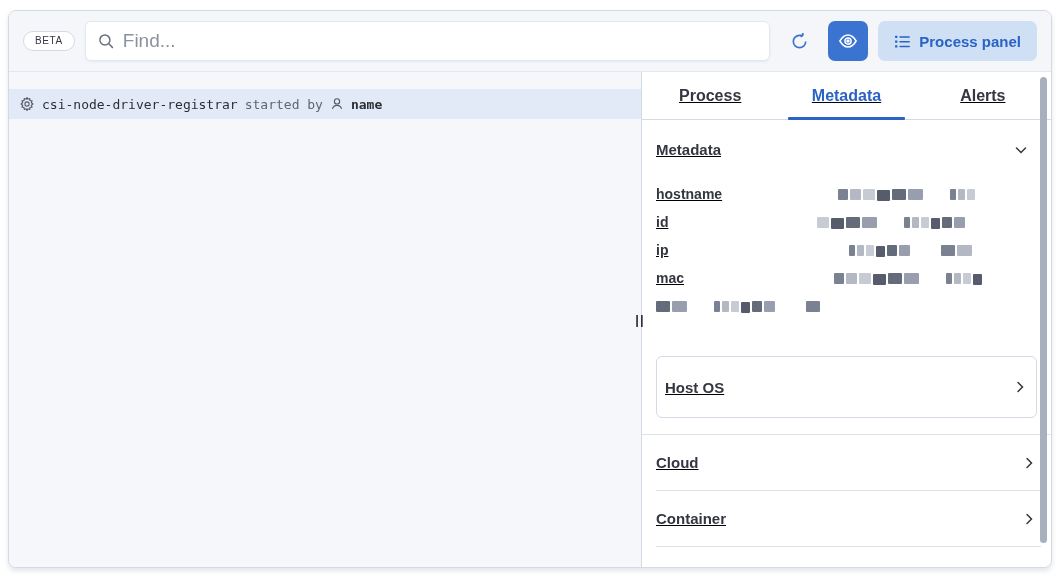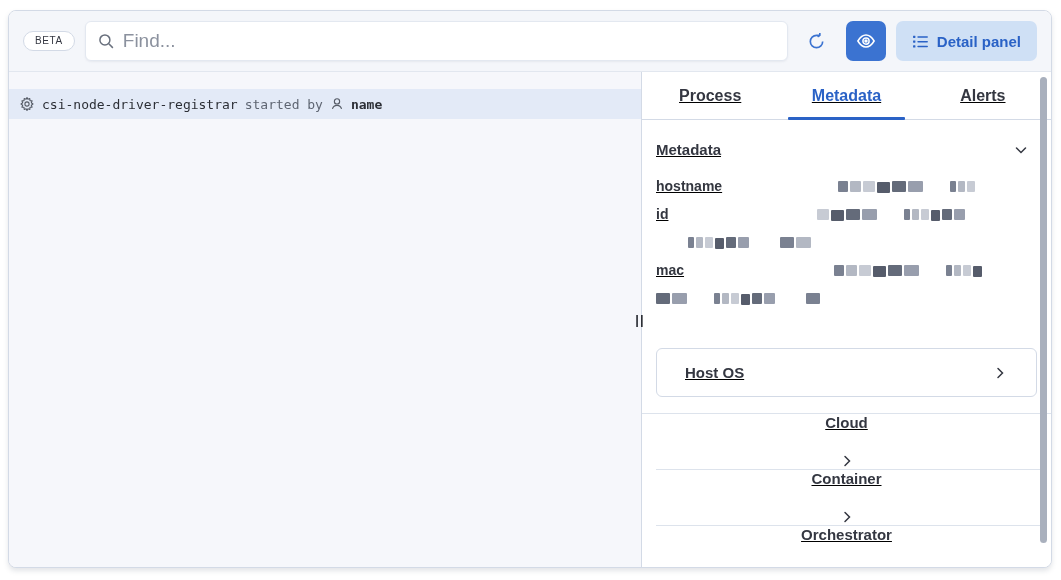--- a/index.html
+++ b/index.html
@@ -75,39 +75,38 @@
     height:3px; background:#2a62c6; border-radius:1px;
   }
 
   
   .dp-content { padding:0 14px; }
   .section-header {
     display:flex; align-items:center; justify-content:space-between;
     padding:21px 8px 10px 0; cursor:pointer;
   }
   .section-title { font-size:15px; font-weight:bold; color:#343741; }
-  .fields { margin-top:4px; }
+  .fields { margin-top:12px; }
   .field-row { display:flex; align-items:center; height:28px; }
   .field-label { width:161px; flex:0 0 auto; font-size:14px; font-weight:bold; color:#33363f; }
   .field-value { display:flex; align-items:center; gap:2px; height:13px; overflow:hidden; }
   .field-value span { display:inline-block; height:11px; border-radius:1px; flex:0 0 auto; }
 
   .hostos-card {
-    margin-top:36px; height:49px; border:1px solid #d3dae6; border-radius:6px;
+    margin-top:36px; height:62px; border:1px solid #d3dae6; border-radius:6px;
     display:flex; align-items:center; justify-content:space-between;
-    padding:0 28px; cursor:pointer; background:#fff;
+    padding:0 8px; cursor:pointer; background:#fff;
   }
   .hostos-label { font-size:15px; font-weight:bold; color:#343741; }
 
   .section-divider { border-top:1px solid #dde3ec; margin:16px -14px 0 -14px; }
   .accordion-row {
     height:56px; display:flex; align-items:center; justify-content:space-between;
     padding:0 4px 0 0; cursor:pointer; border-bottom:1px solid #dde3ec;
     margin:0 -4px 0 0;
-    flex-direction:column;
   }
   .accordion-row:last-child { border-bottom:none; }
   .accordion-label { font-size:15px; font-weight:bold; color:#343741; }
 
   .scroll-thumb {
     position:absolute; right:4px; top:5px; width:7px; height:466px;
     background:#a9b0bd; border-radius:4px; cursor:pointer;
   }
 
   svg { display:block; }
@@ -153,21 +152,21 @@
       <span>
         <svg width="17" height="17" viewBox="0 0 16 16" fill="#2a62c6">
           <rect x="1" y="2.5" width="2.2" height="2.2" rx="0.4"></rect>
             <rect x="5" y="3" width="10" height="1.4" rx="0.7"></rect>
           <rect x="1" y="7" width="2.2" height="2.2" rx="0.4"></rect>
             <rect x="5" y="7.5" width="10" height="1.4" rx="0.7"></rect>
           <rect x="1" y="11.5" width="2.2" height="2.2" rx="0.4"></rect>
             <rect x="5" y="12" width="10" height="1.4" rx="0.7"></rect>
         </svg>
       </span>
-      <span>Detail panel</span>
+      <span>Process panel</span>
     </button>
   </div>
 
   <div class="main">
 
     <div class="tree-panel">
       <div class="process-row">
         <span>
           <svg width="16" height="16" viewBox="0 0 16 16" fill="none" stroke="#555b66" stroke-width="1.1">
             <circle cx="8" cy="8" r="2.1"></circle>
@@ -237,20 +236,21 @@
                 <span style="width: 6px; background: rgb(122, 129, 145);"></span>
                 <span style="width: 7px; background: rgb(179, 184, 195);"></span>
                 <span style="width: 8px; background: rgb(199, 203, 212);"></span>
                 <span style="width: 9px; background: rgb(86, 92, 107); margin-top: 3px;"></span>
                 <span style="width: 10px; background: rgb(100, 107, 122);"></span>
                 <span style="width: 11px; background: rgb(152, 158, 173);"></span>
                 <span style="width: 12px; background: transparent;"></span>
               </span>
           </div>
           <div class="field-row">
+            <span class="field-label">ip</span>
             <span class="field-value" style="margin-left: 7px;">
                 <span style="width: 16px; background: transparent;"></span>
                 <span style="width: 5px; background: transparent; margin-top: 3px;"></span>
                 <span style="width: 6px; background: rgb(122, 129, 145);"></span>
                 <span style="width: 7px; background: rgb(179, 184, 195);"></span>
                 <span style="width: 8px; background: rgb(199, 203, 212);"></span>
                 <span style="width: 9px; background: rgb(86, 92, 107); margin-top: 3px;"></span>
                 <span style="width: 10px; background: rgb(100, 107, 122);"></span>
                 <span style="width: 11px; background: rgb(152, 158, 173);"></span>
                 <span style="width: 12px; background: transparent;"></span>

